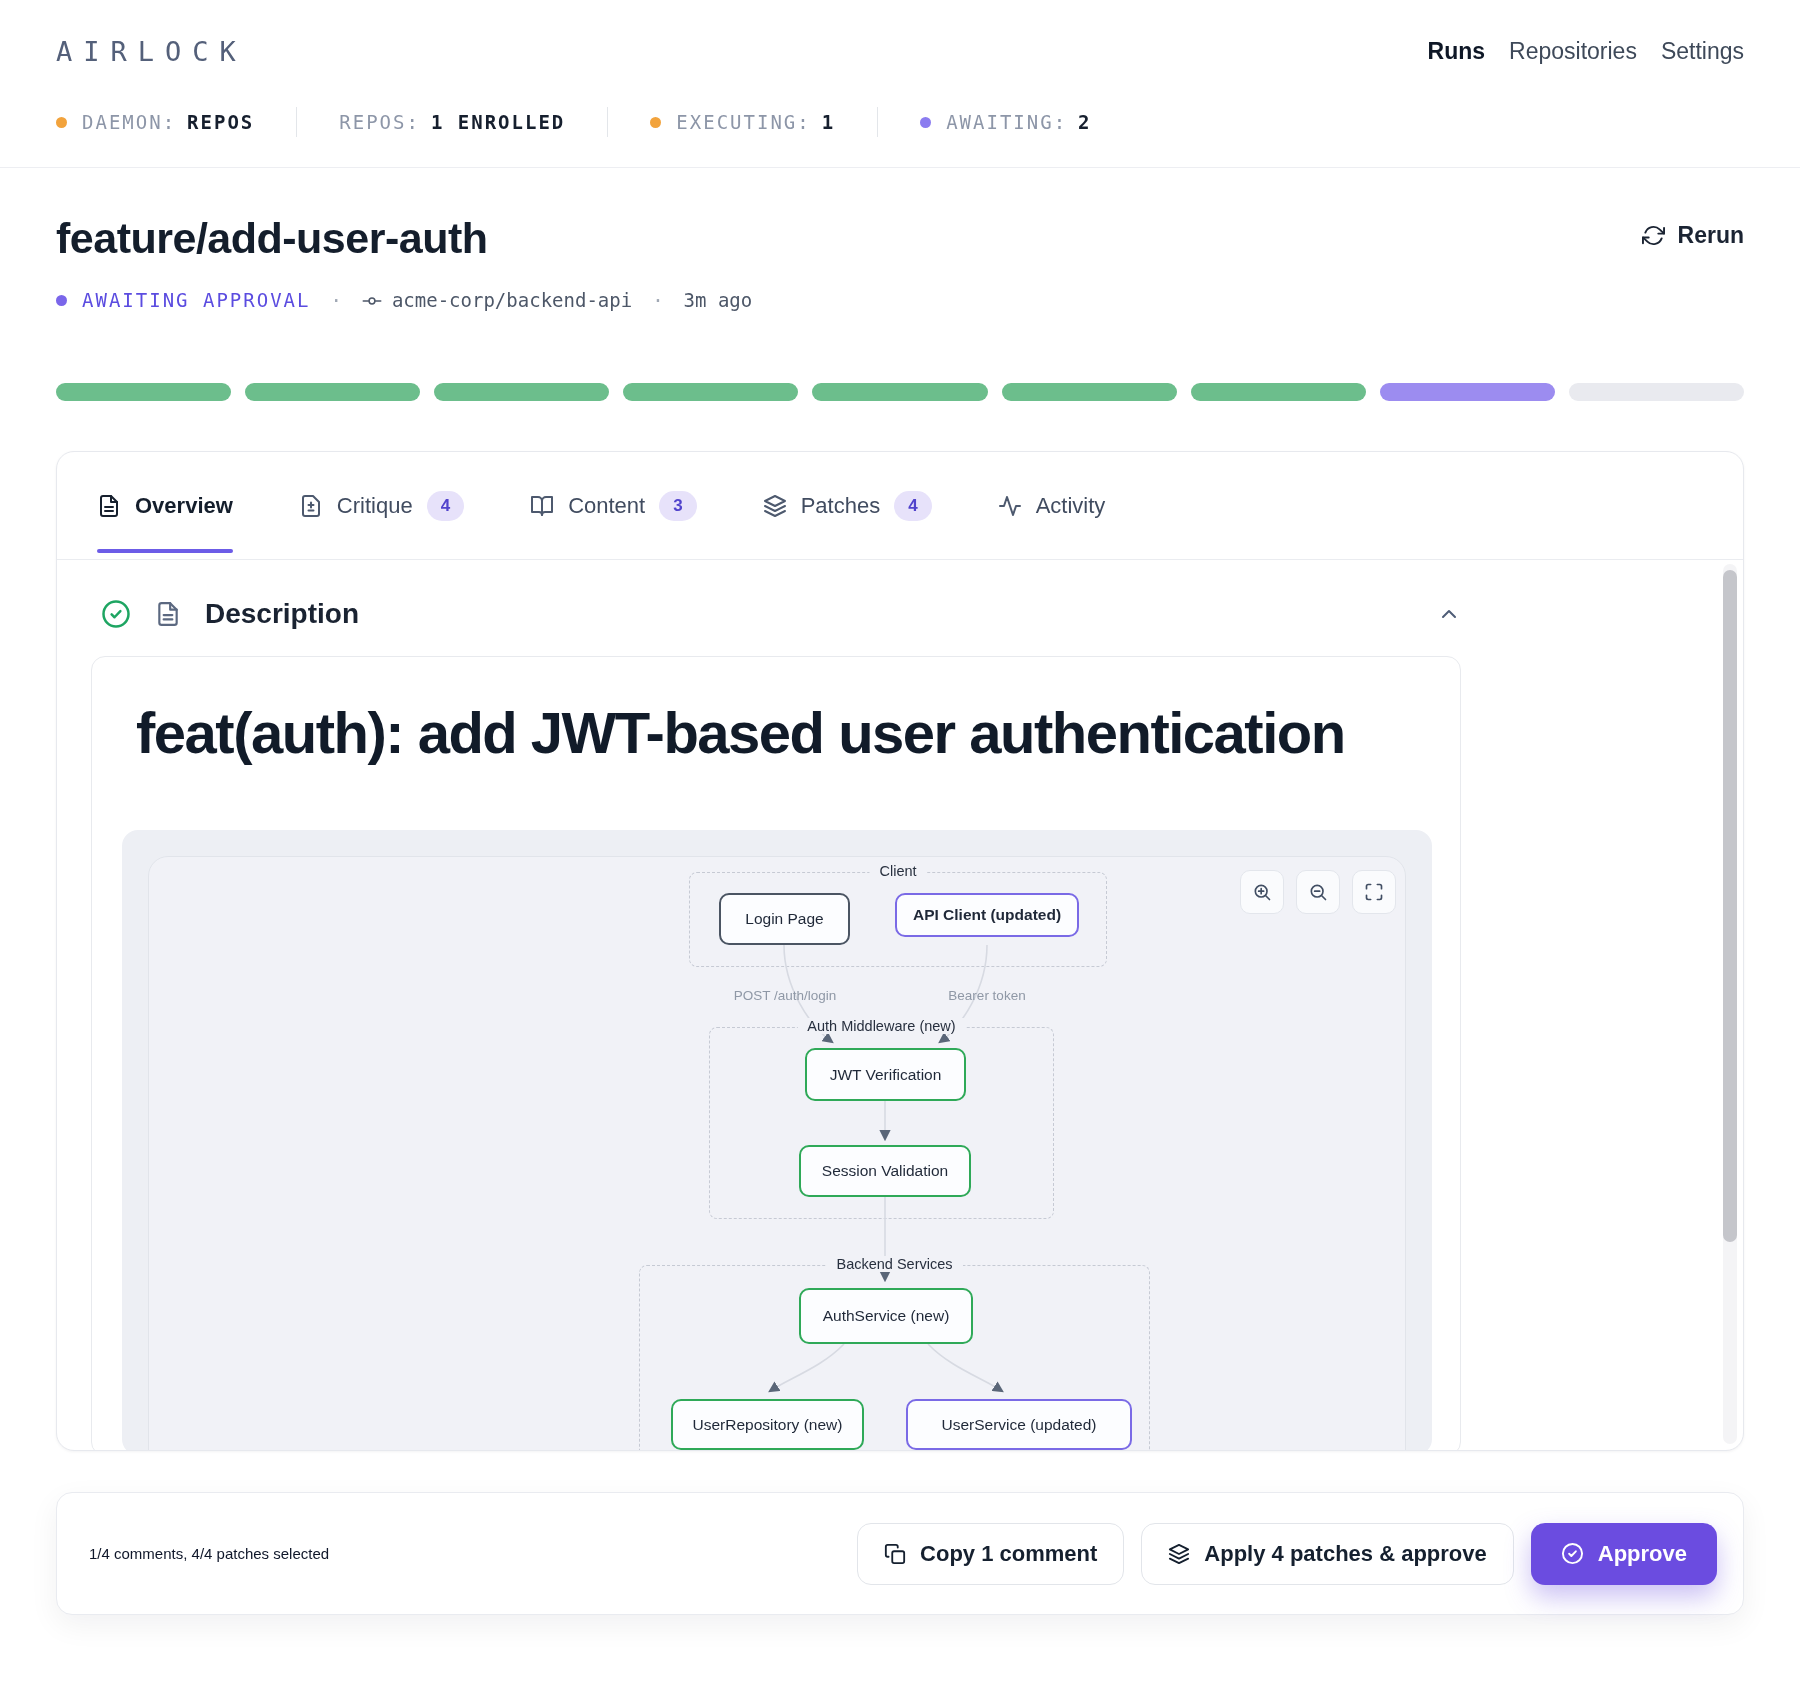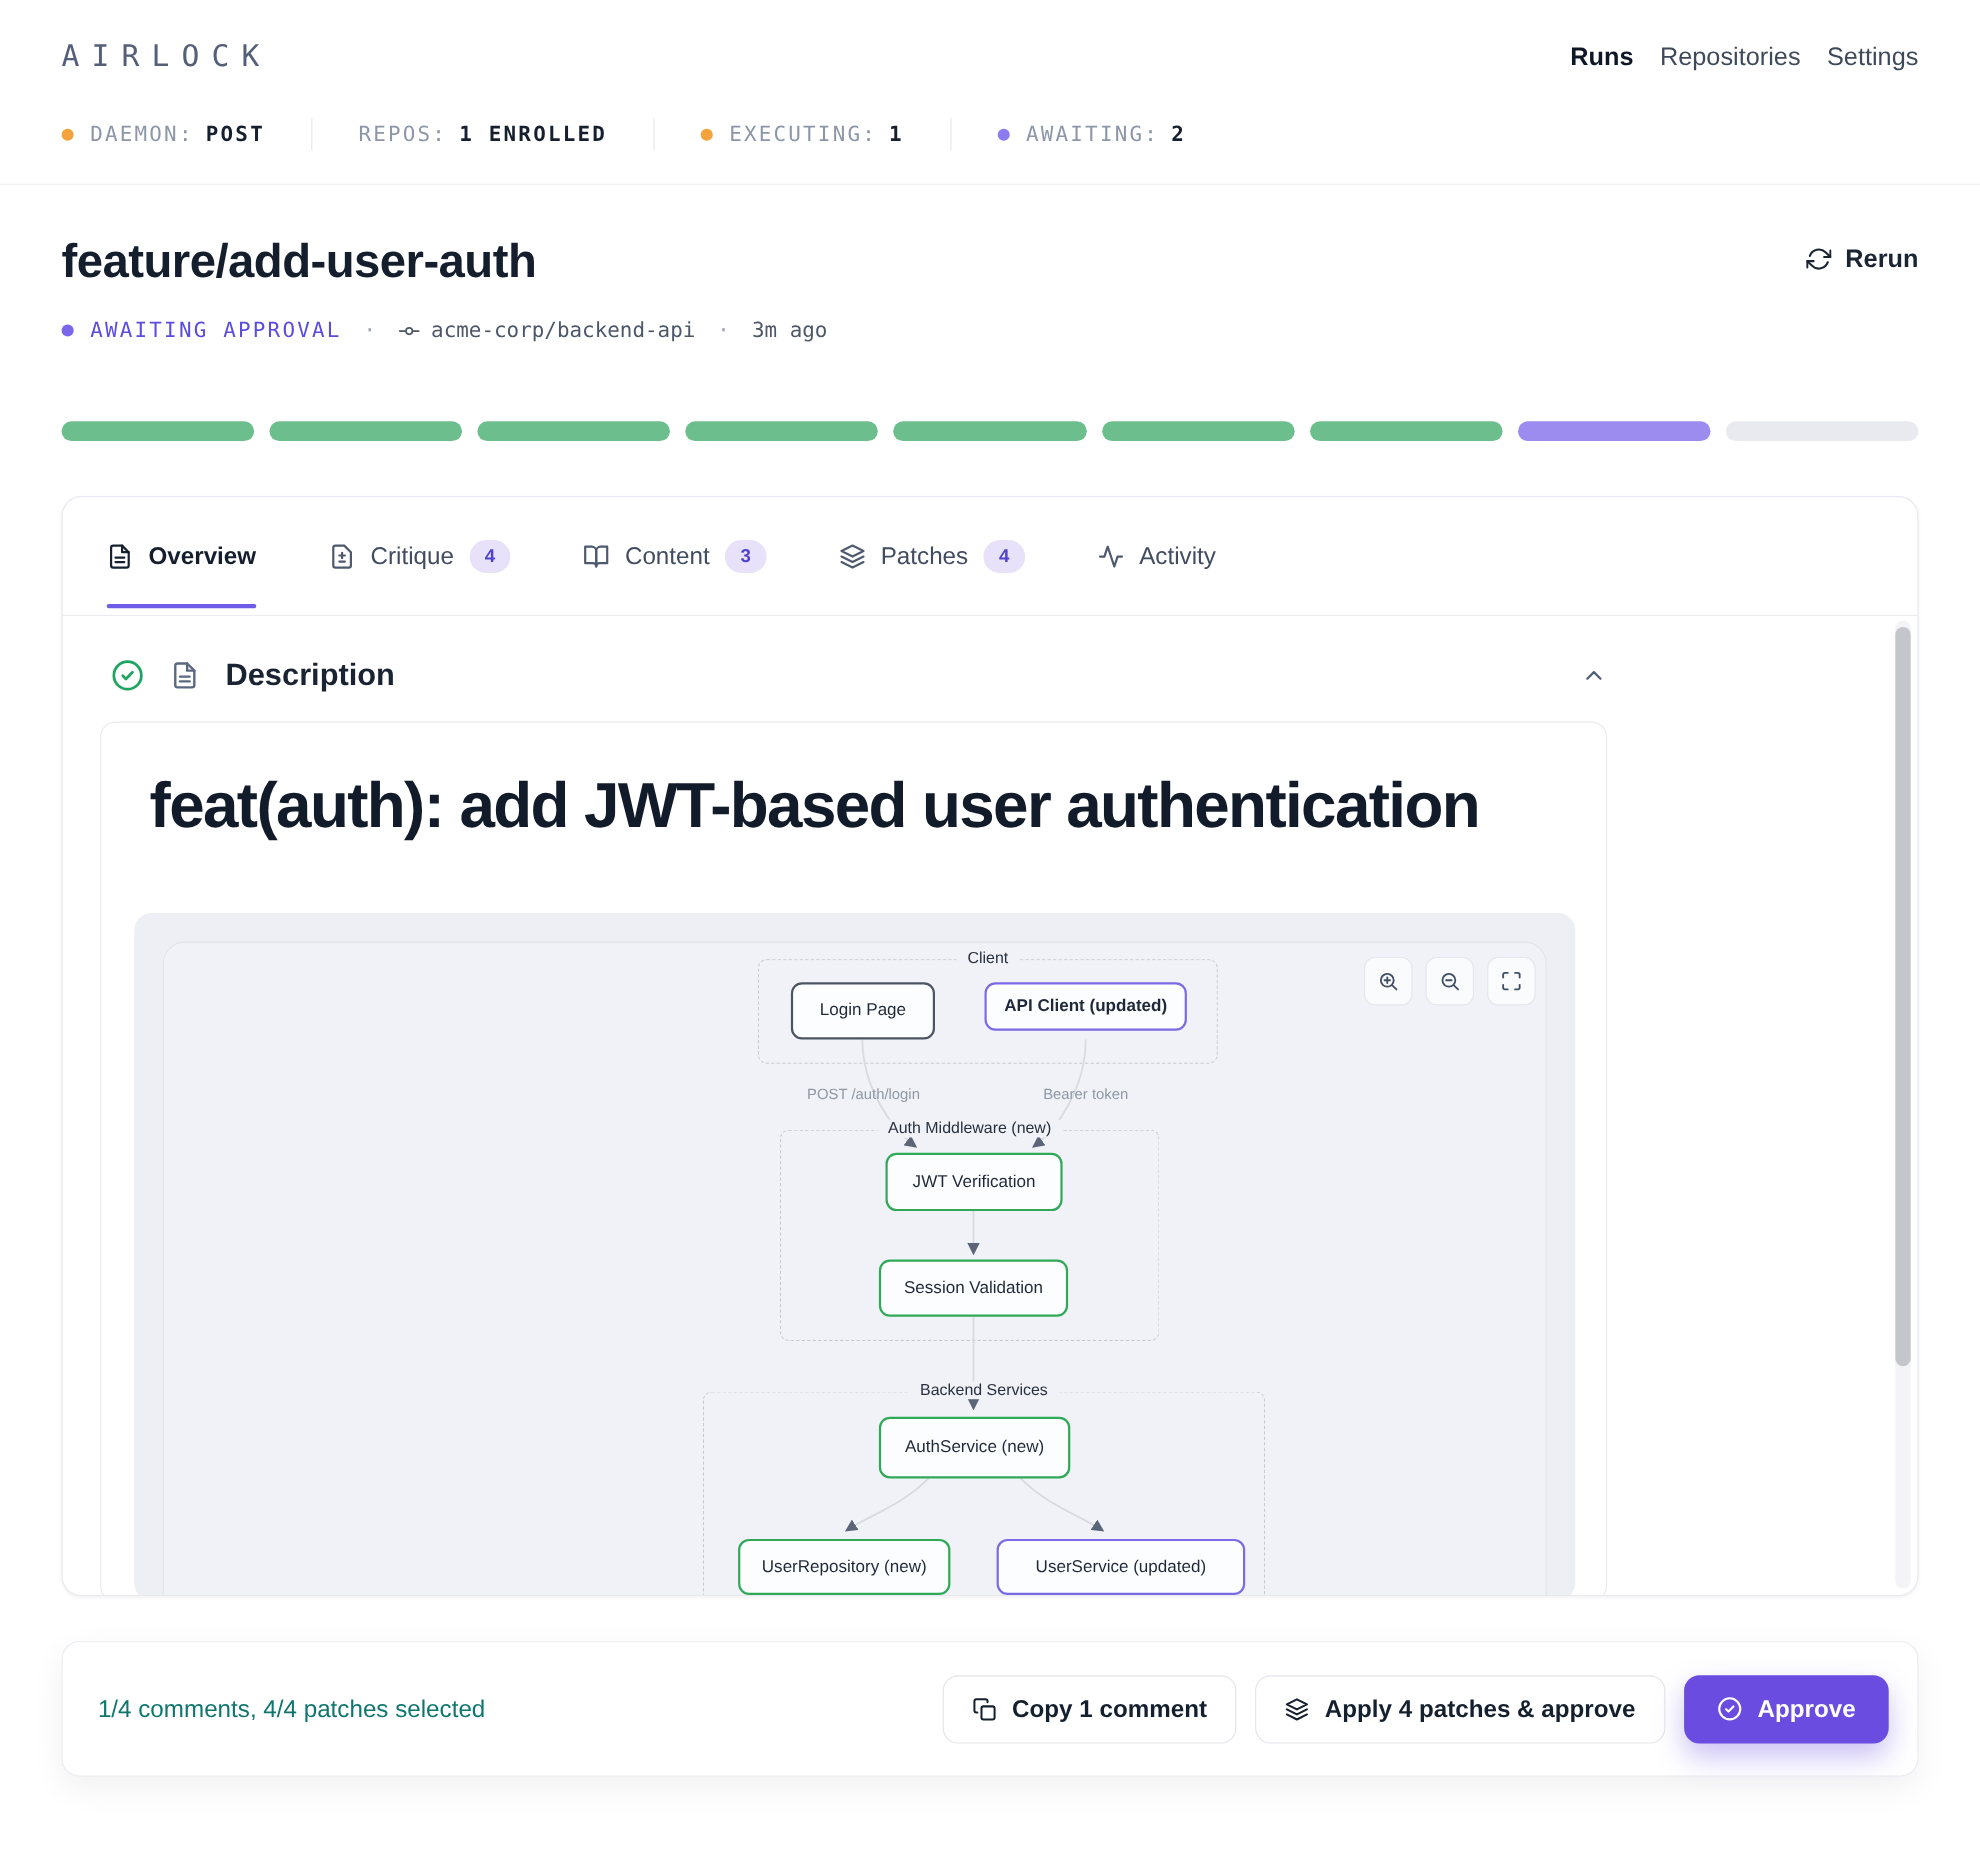--- a/index.html
+++ b/index.html
@@ -74,21 +74,21 @@
   .n-green { border-color:#2fa958; }
   .elabel { position:absolute; transform:translate(-50%,-50%); font-size:13.5px; color:#8f98a6; white-space:nowrap; z-index:2; }
   svg.edges { position:absolute; left:0; top:0; z-index:1; }
 
   
   .sb-track { position:absolute; top:112px; bottom:6px; right:6px; width:14px; border-radius:7px; background:#f4f4f6; }
   .sb-thumb { position:absolute; top:118px; right:6px; width:14px; height:672px; border-radius:7px; background:#c5c6cb; cursor:pointer; }
 
   
   .footer-card { margin:41px 56px 0; height:123px; border:1px solid #e9ebf0; border-radius:16px; background:#fff; display:flex; align-items:center; padding:0 26px 0 32px; box-shadow:0 10px 30px rgba(16,24,40,.06); }
-  .summary { font-size:22px; color:#0f766e; }
+  .summary { font-size:15px; color:#0f172a; }
   .f-btns { margin-left:auto; display:flex; align-items:center; gap:17px; }
   .btn { height:62px; border-radius:14px; display:flex; align-items:center; gap:14px; font-family:inherit; font-size:22px; font-weight:600; padding:0 26px; cursor:pointer; }
   .btn-outline { background:#fff; border:1px solid #e2e5ea; color:#15202f; }
   .btn-approve { background:#6b4ce0; border:none; color:#fff; padding:0 30px; box-shadow:0 12px 26px rgba(107,76,224,.35); }
 </style>
 </head>
 <body>
 
 <div class="header">
   <div class="logo">AIRLOCK</div>
@@ -96,21 +96,21 @@
     <a class="active">Runs</a>
     <a>Repositories</a>
     <a>Settings</a>
   </div>
 </div>
 
 <div class="statusbar">
   <div class="sb-item">
     <span class="sb-dot dot-amber"></span>
     <span class="sb-label">DAEMON:</span>
-    <span class="sb-value">POST</span>
+    <span class="sb-value">REPOS</span>
   </div>
   <div class="sb-sep"></div>
   <div class="sb-item">
     <span class="sb-label">REPOS:</span>
     <span class="sb-value">1 ENROLLED</span>
   </div>
   <div class="sb-sep"></div>
   <div class="sb-item">
     <span class="sb-dot dot-amber"></span>
     <span class="sb-label">EXECUTING:</span>

